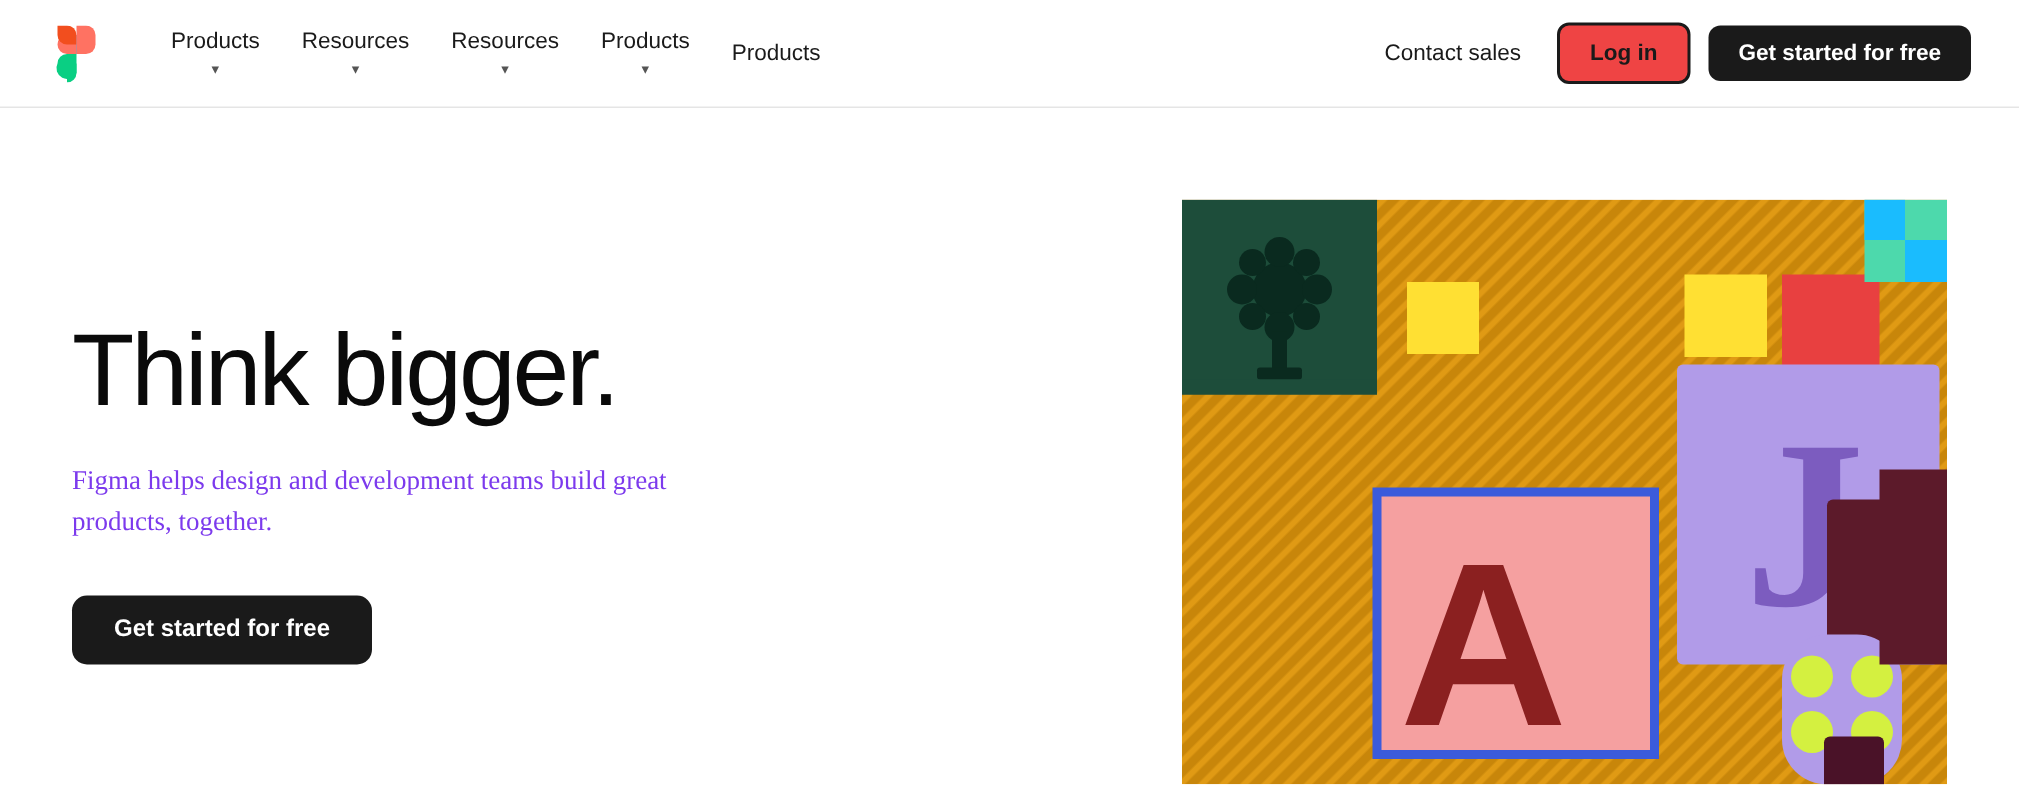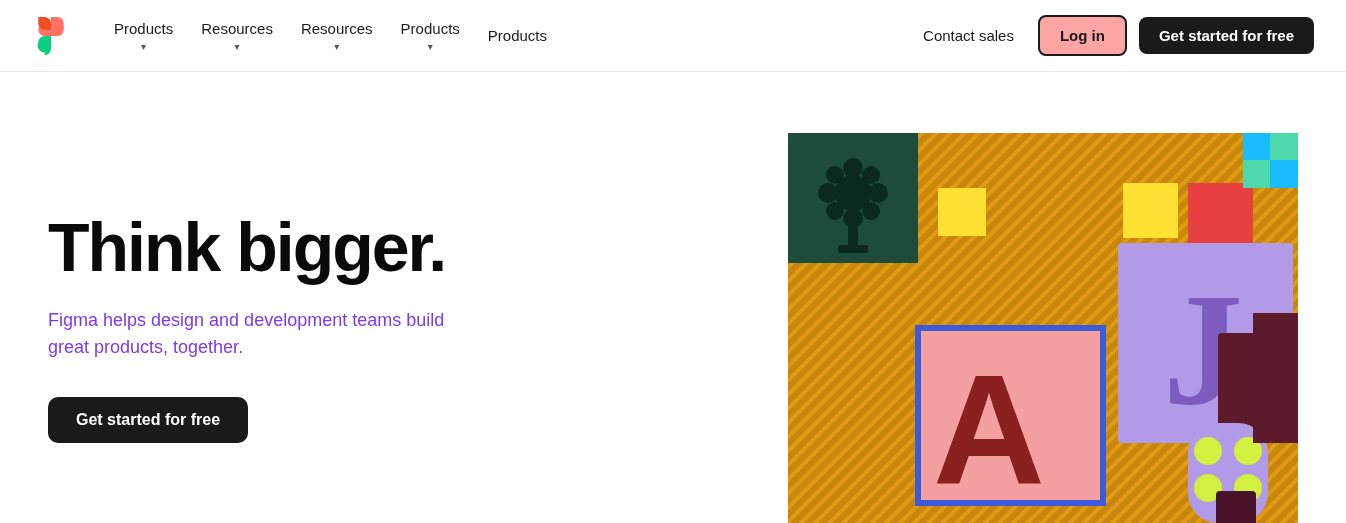--- a/index.html
+++ b/index.html
@@ -58,21 +58,21 @@
       cursor: pointer;
       padding: 8px 12px;
       border-radius: 6px;
     }
     .btn-login {
       padding: 10px 20px;
       font-size: 15px;
       font-weight: 600;
       border: 2px solid #1a1a1a;
       border-radius: 8px;
-      background: #fca5a5;
+      background: #ef4444;
       cursor: pointer;
       color: #1a1a1a;
     }
     .btn-cta {
       padding: 10px 20px;
       font-size: 15px;
       font-weight: 700;
       border: none;
       border-radius: 8px;
       background: #1a1a1a;
@@ -88,33 +88,34 @@
       padding: 60px 48px 0 48px;
       min-height: 451px;
       overflow: hidden;
     }
     .hero-text {
       flex: 0 0 520px;
       padding-right: 40px;
     }
     .hero-heading {
       font-size: 68px;
-      font-weight: 700;
+      font-weight: 400;
       line-height: 1.05;
       color: #0a0a0a;
       letter-spacing: -2px;
       margin-bottom: 24px;
     }
     .hero-sub {
       font-size: 18px;
       line-height: 1.5;
       color: #7c3aed;
       font-weight: 400;
       margin-bottom: 36px;
       max-width: 420px;
+      font-family: Liberation Serif, serif;
     }
     .btn-hero {
       display: inline-block;
       padding: 14px 28px;
       font-size: 16px;
       font-weight: 700;
       border-radius: 10px;
       background: #1a1a1a;
       color: #fff;
       cursor: pointer;

